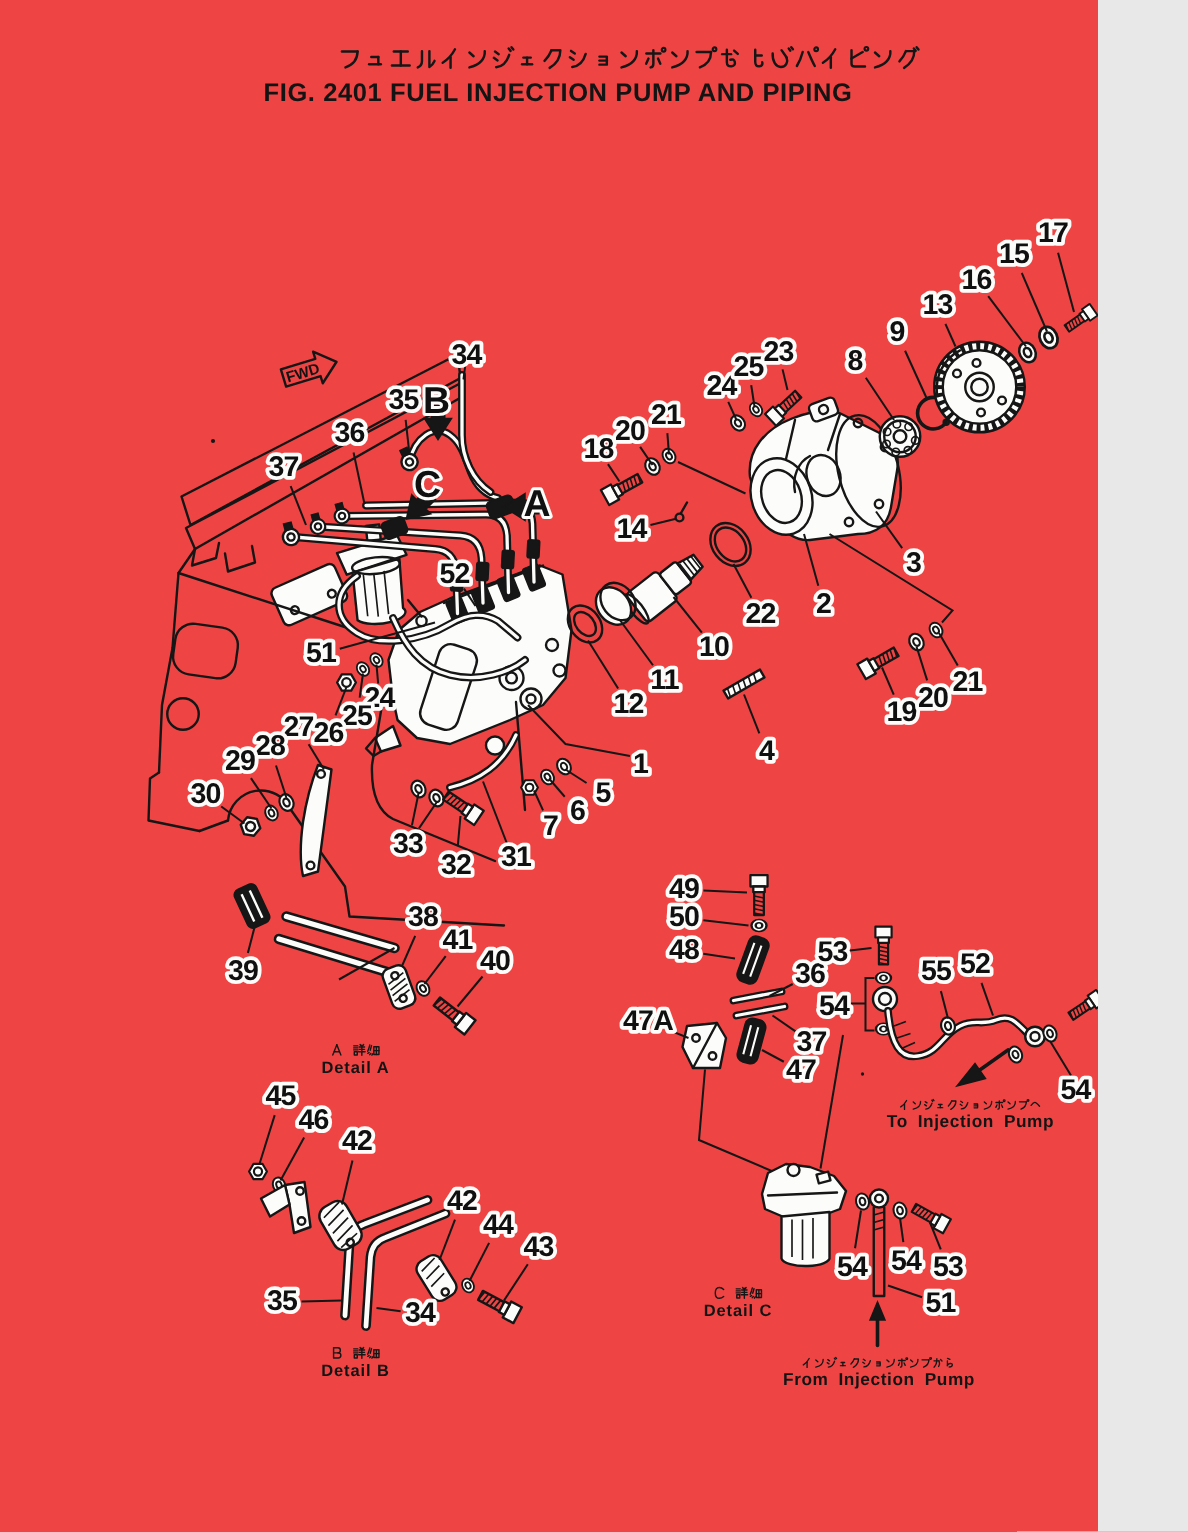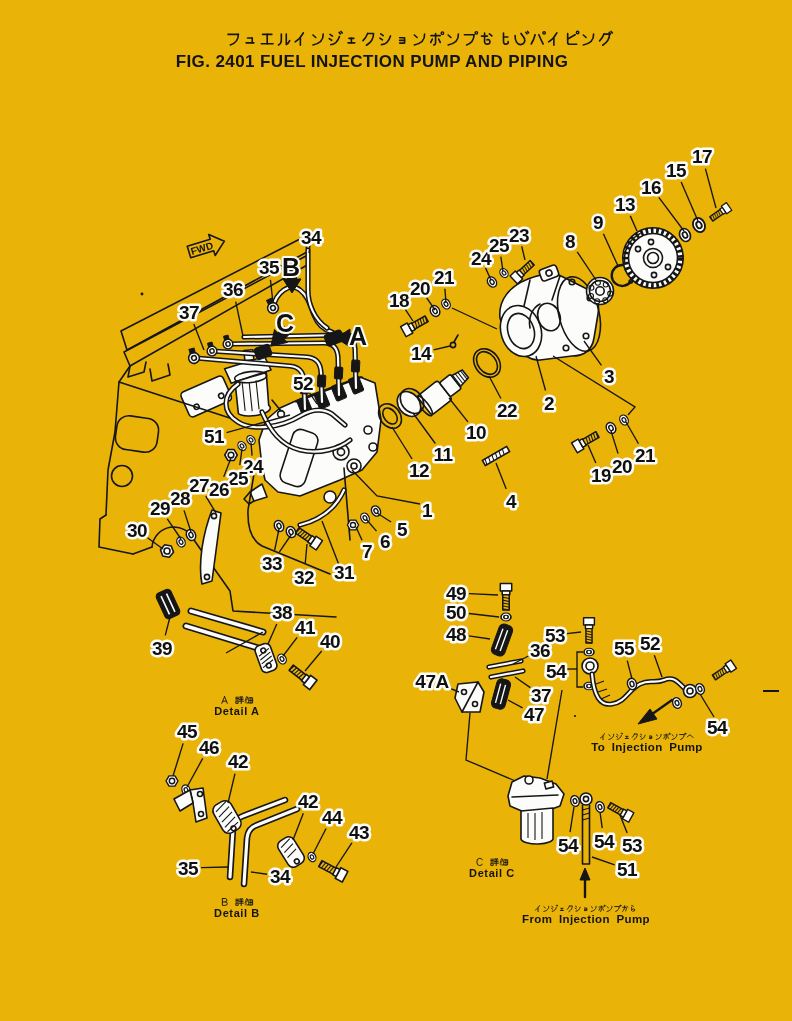--- a/index.html
+++ b/index.html
@@ -1,16 +1,16 @@
 <!DOCTYPE html>
 <html><head>
 <meta charset="utf-8">
 <style>
   html,body{margin:0;padding:0;background:#e8e8e8;}
-  .page{position:relative;width:792px;height:1021px;background:#eab308;overflow:hidden;
+  .page{position:relative;width:732px;height:1021px;background:#ef4444;overflow:hidden;
         font-family:"Liberation Sans",sans-serif;}
   svg{position:absolute;left:0;top:0;}
   .ln{stroke:#161616;fill:none;stroke-width:1.6;stroke-linecap:round;stroke-linejoin:round;}
   .ln2{stroke:#161616;fill:none;stroke-width:2.4;stroke-linecap:round;stroke-linejoin:round;}
   .thin{stroke:#161616;fill:none;stroke-width:1.1;}
   .wfill{fill:#fcfcfa;}
   .dark{fill:#161616;stroke:#161616;stroke-width:1;}
   .tube-o{stroke:#161616;stroke-width:5.2;fill:none;stroke-linecap:round;stroke-linejoin:round;}
   .tube-i{stroke:#fcfcfa;stroke-width:2.2;fill:none;stroke-linecap:round;stroke-linejoin:round;}
   .leader{stroke:#161616;stroke-width:1.35;fill:none;}

